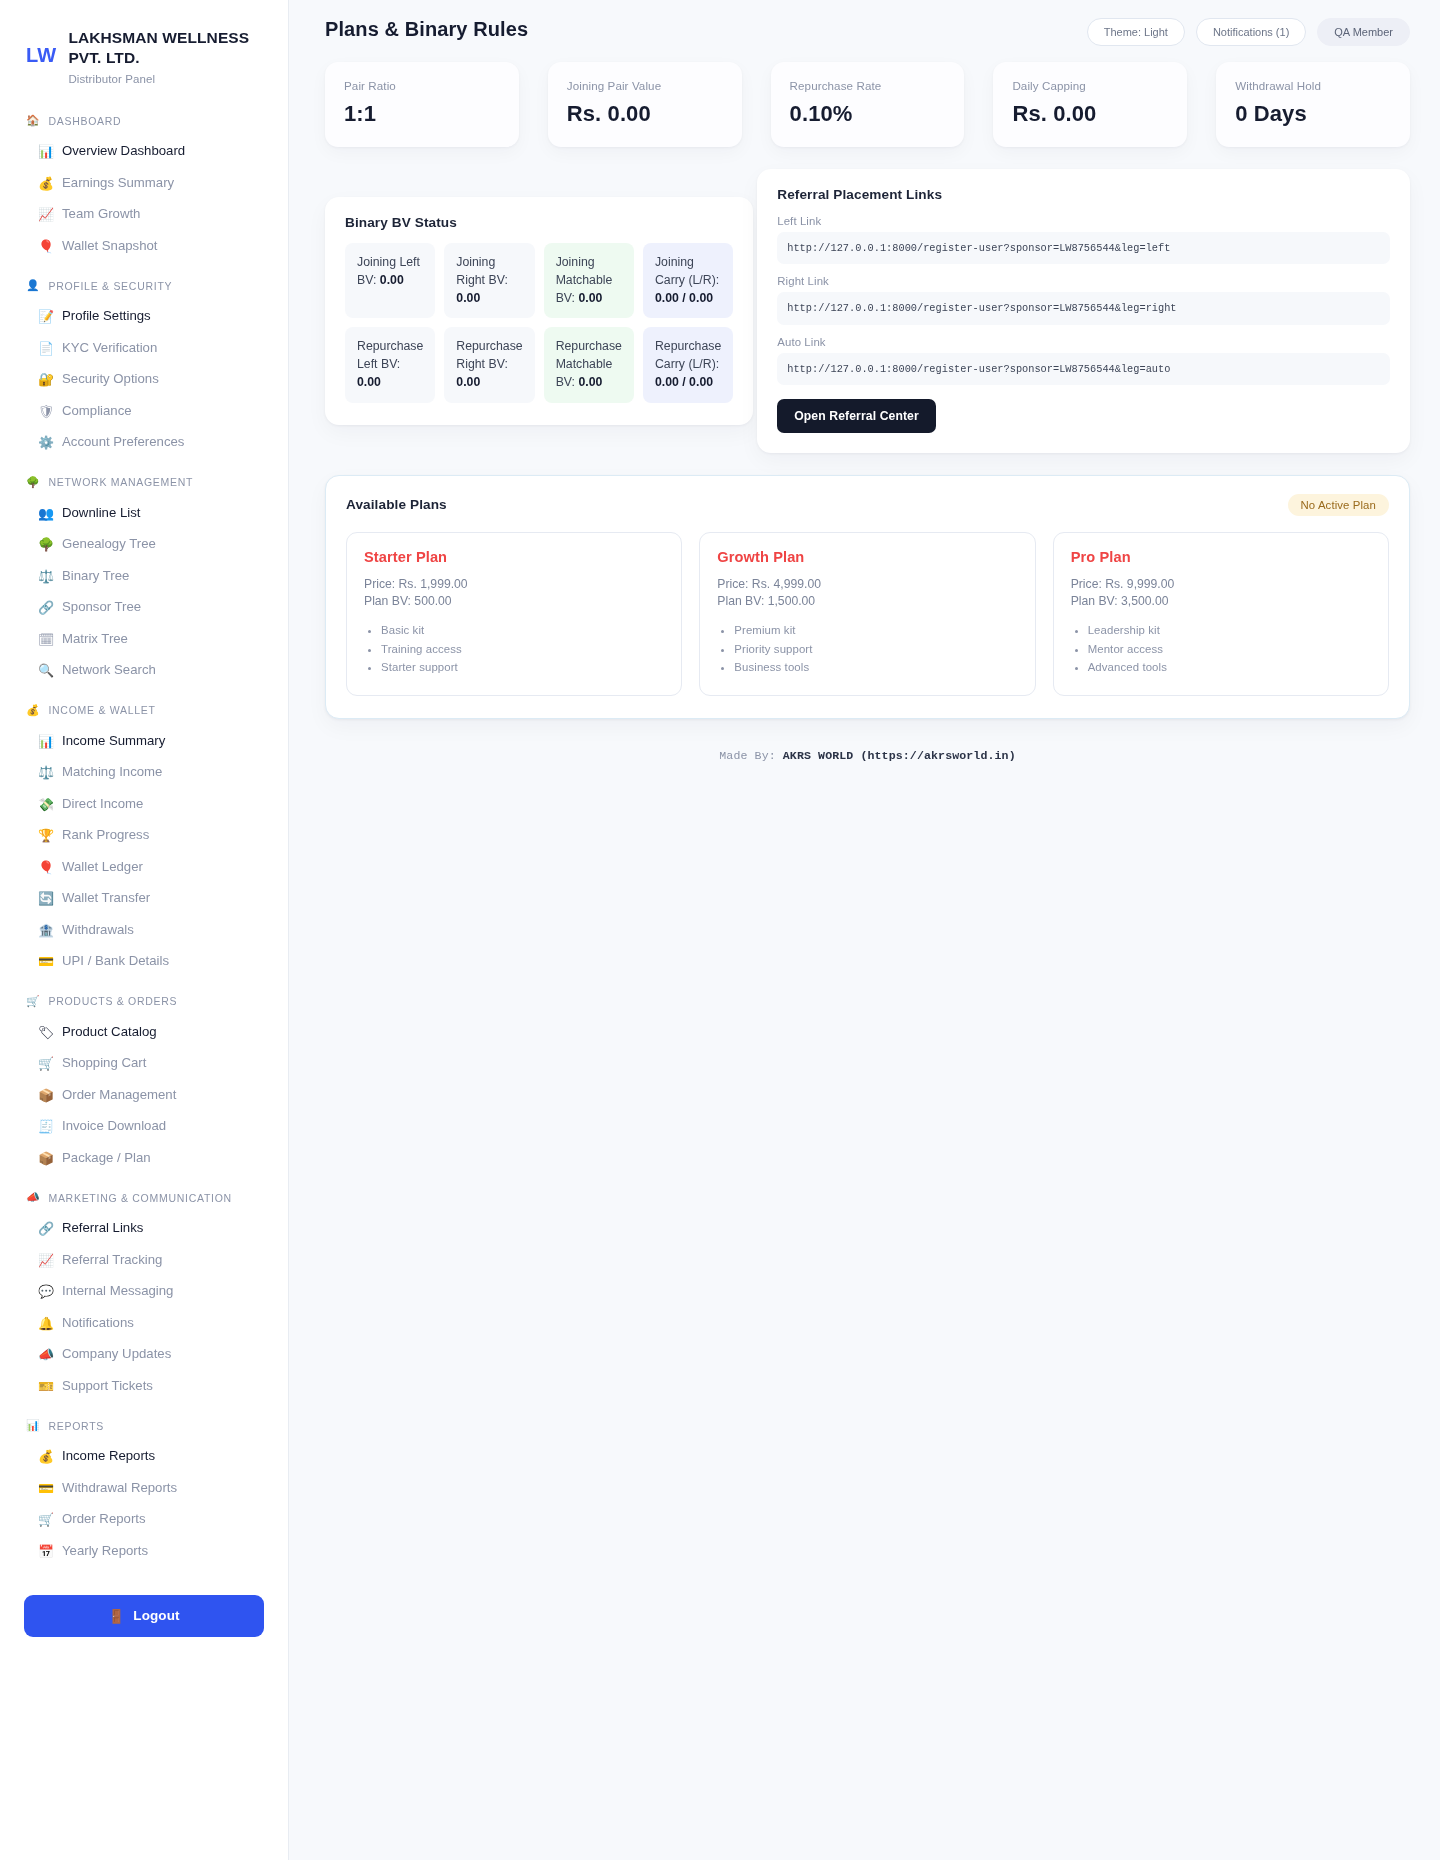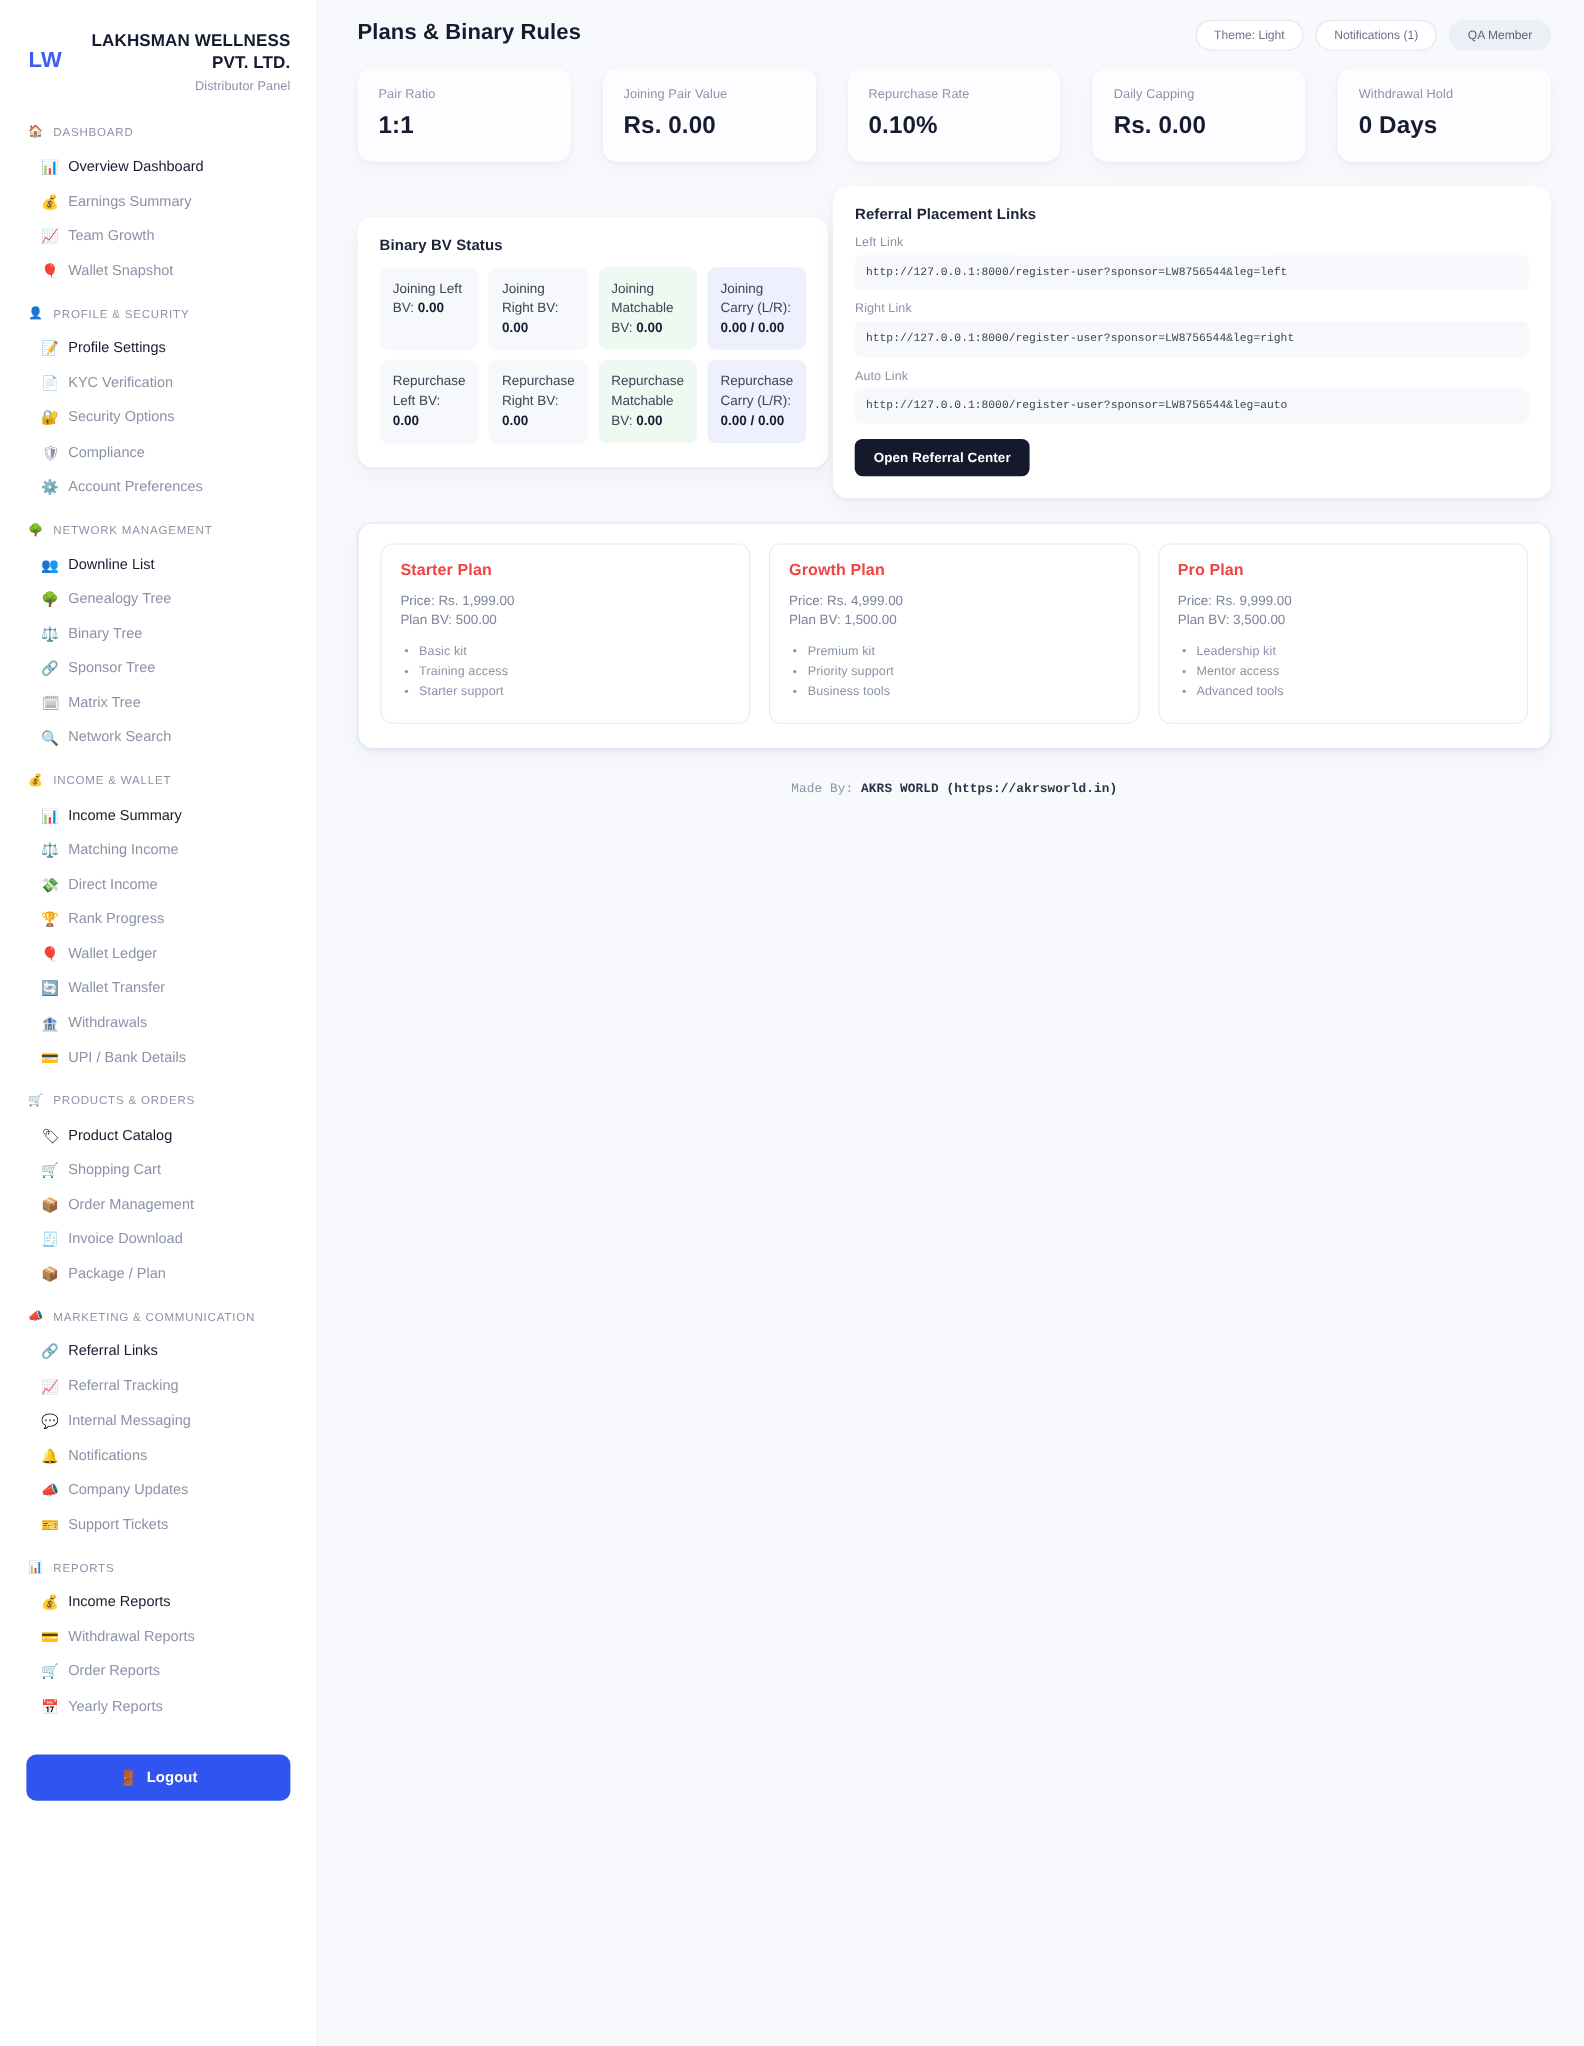--- a/index.html
+++ b/index.html
@@ -35,21 +35,21 @@
     padding-left: 2px;
   }
   .brand-logo {
     font-size: 20px;
     font-weight: 700;
     color: #3a5bf5;
     letter-spacing: .2px;
     line-height: 1.1;
     margin-top: 18px;
   }
-  .brand-text { padding-top: 2px; text-align: right; }
+  .brand-text { padding-top: 2px; }
   .brand-name {
     font-size: 15.5px;
     font-weight: 700;
     color: #161c30;
     line-height: 1.32;
     letter-spacing: .1px;
   }
   .brand-sub {
     font-size: 11.5px;
     color: #8b93a7;
@@ -606,20 +606,24 @@
                 <div class="ref-label">Auto Link</div>
                 <div class="ref-box">http://127.0.0.1:8000/register-user?sponsor=LW8756544&amp;leg=auto</div>
               </div>
             </div>
           <button class="ref-btn">Open Referral Center</button>
         </div>
 
       </div>
 
       <div class="plans-panel">
+        <div class="plans-head">
+          <div class="plans-title">Available Plans</div>
+          <div class="badge-warn">No Active Plan</div>
+        </div>
         <div class="plan-grid" id="plan-grid">
             <div class="plan-card">
               <div class="plan-name">Starter Plan</div>
               <div class="plan-meta">Price: Rs. 1,999.00</div>
               <div class="plan-meta">Plan BV: 500.00</div>
               <ul class="plan-feats">
                 <li>Basic kit</li>
                 <li>Training access</li>
                 <li>Starter support</li>
               </ul>

